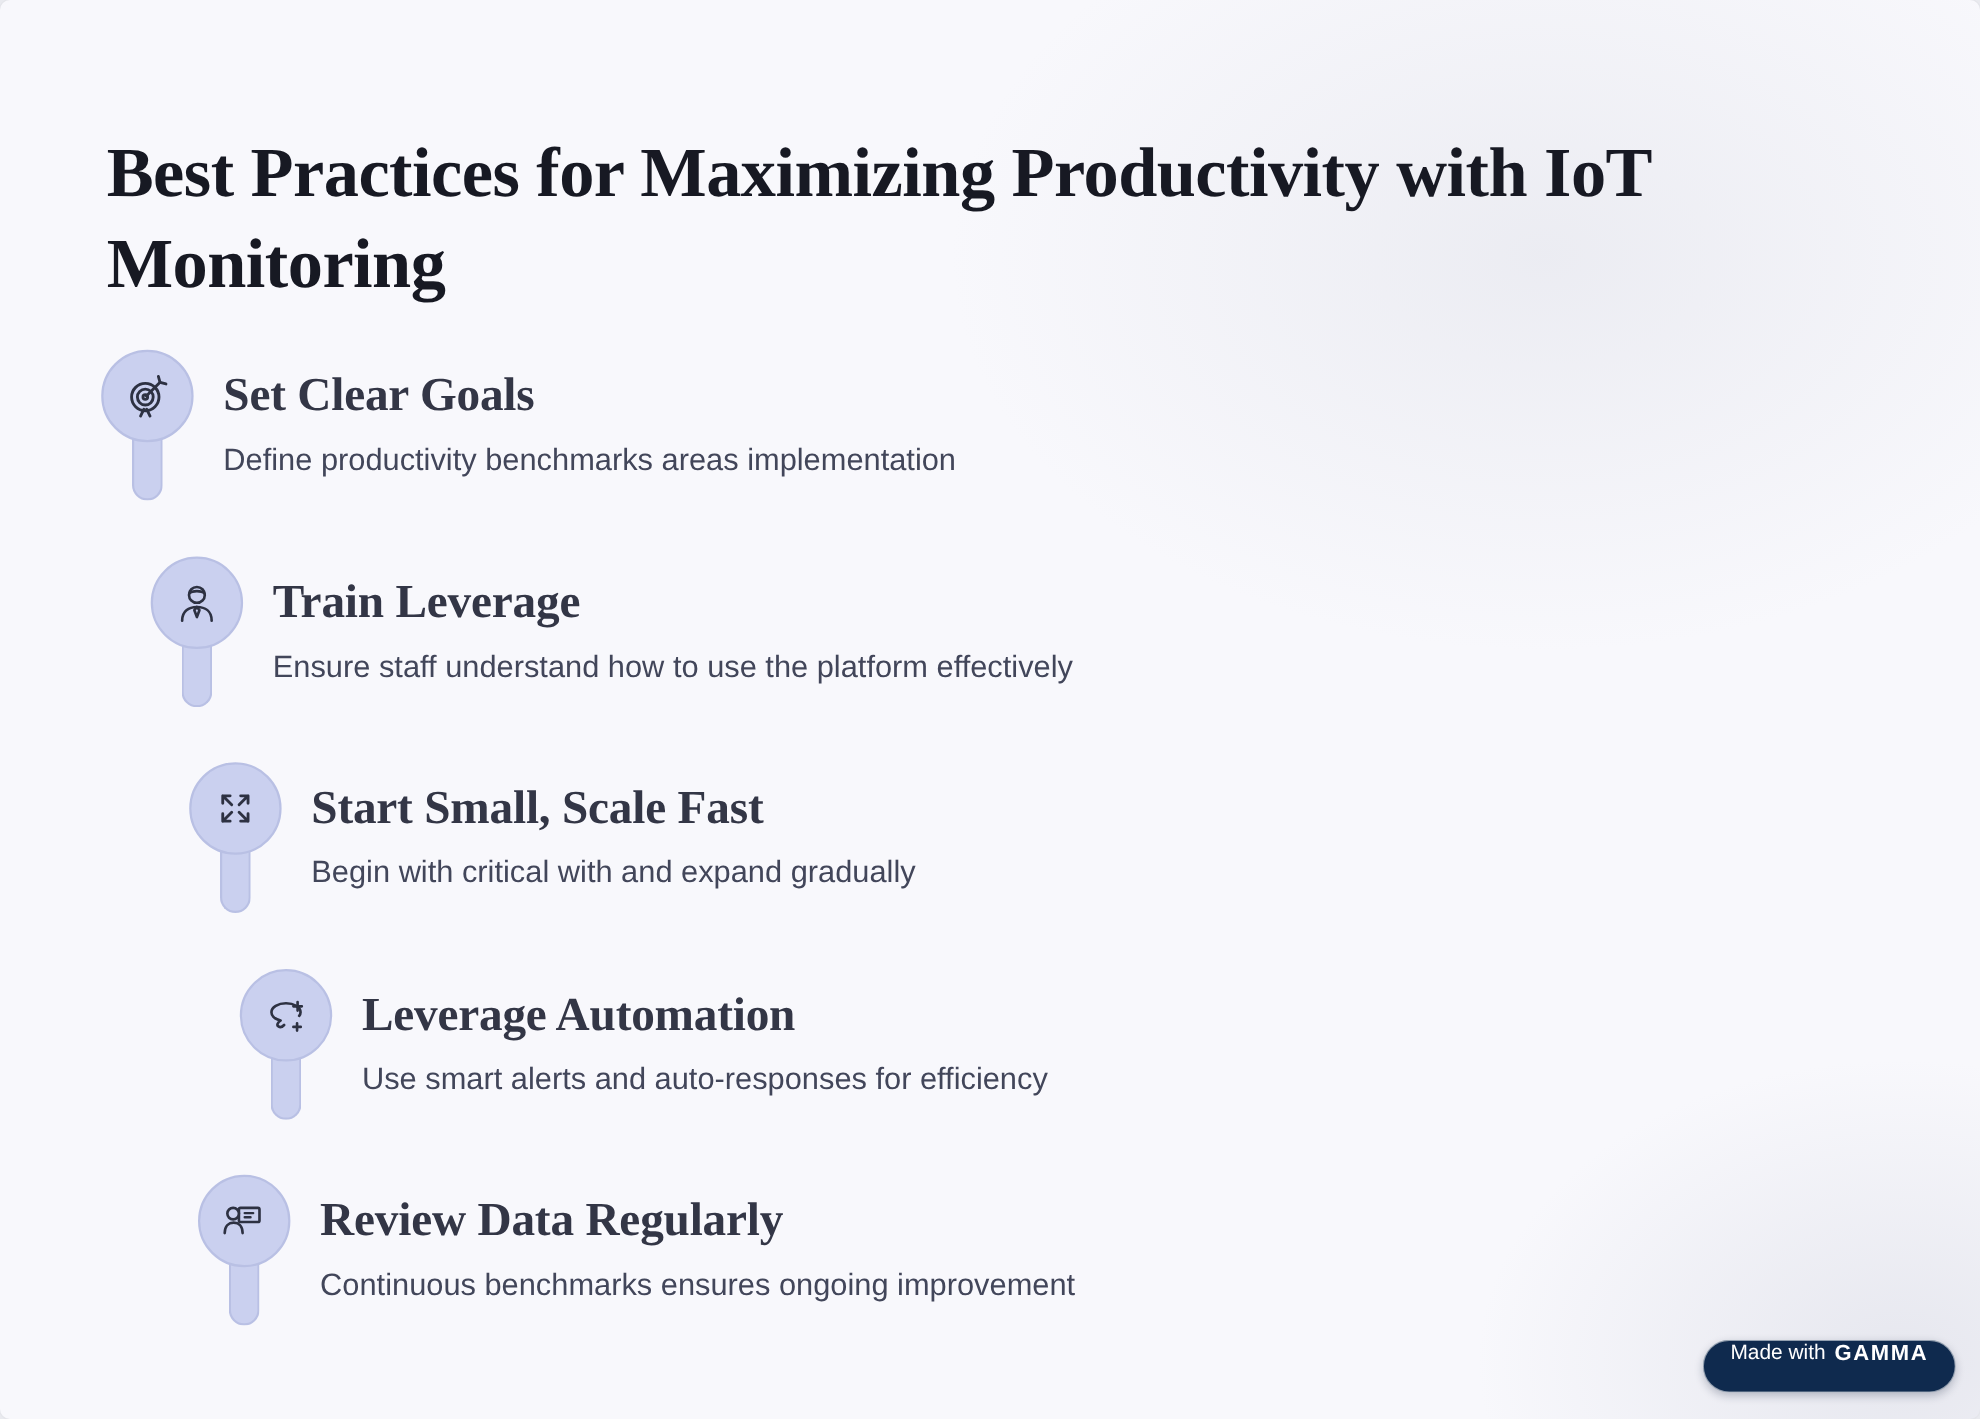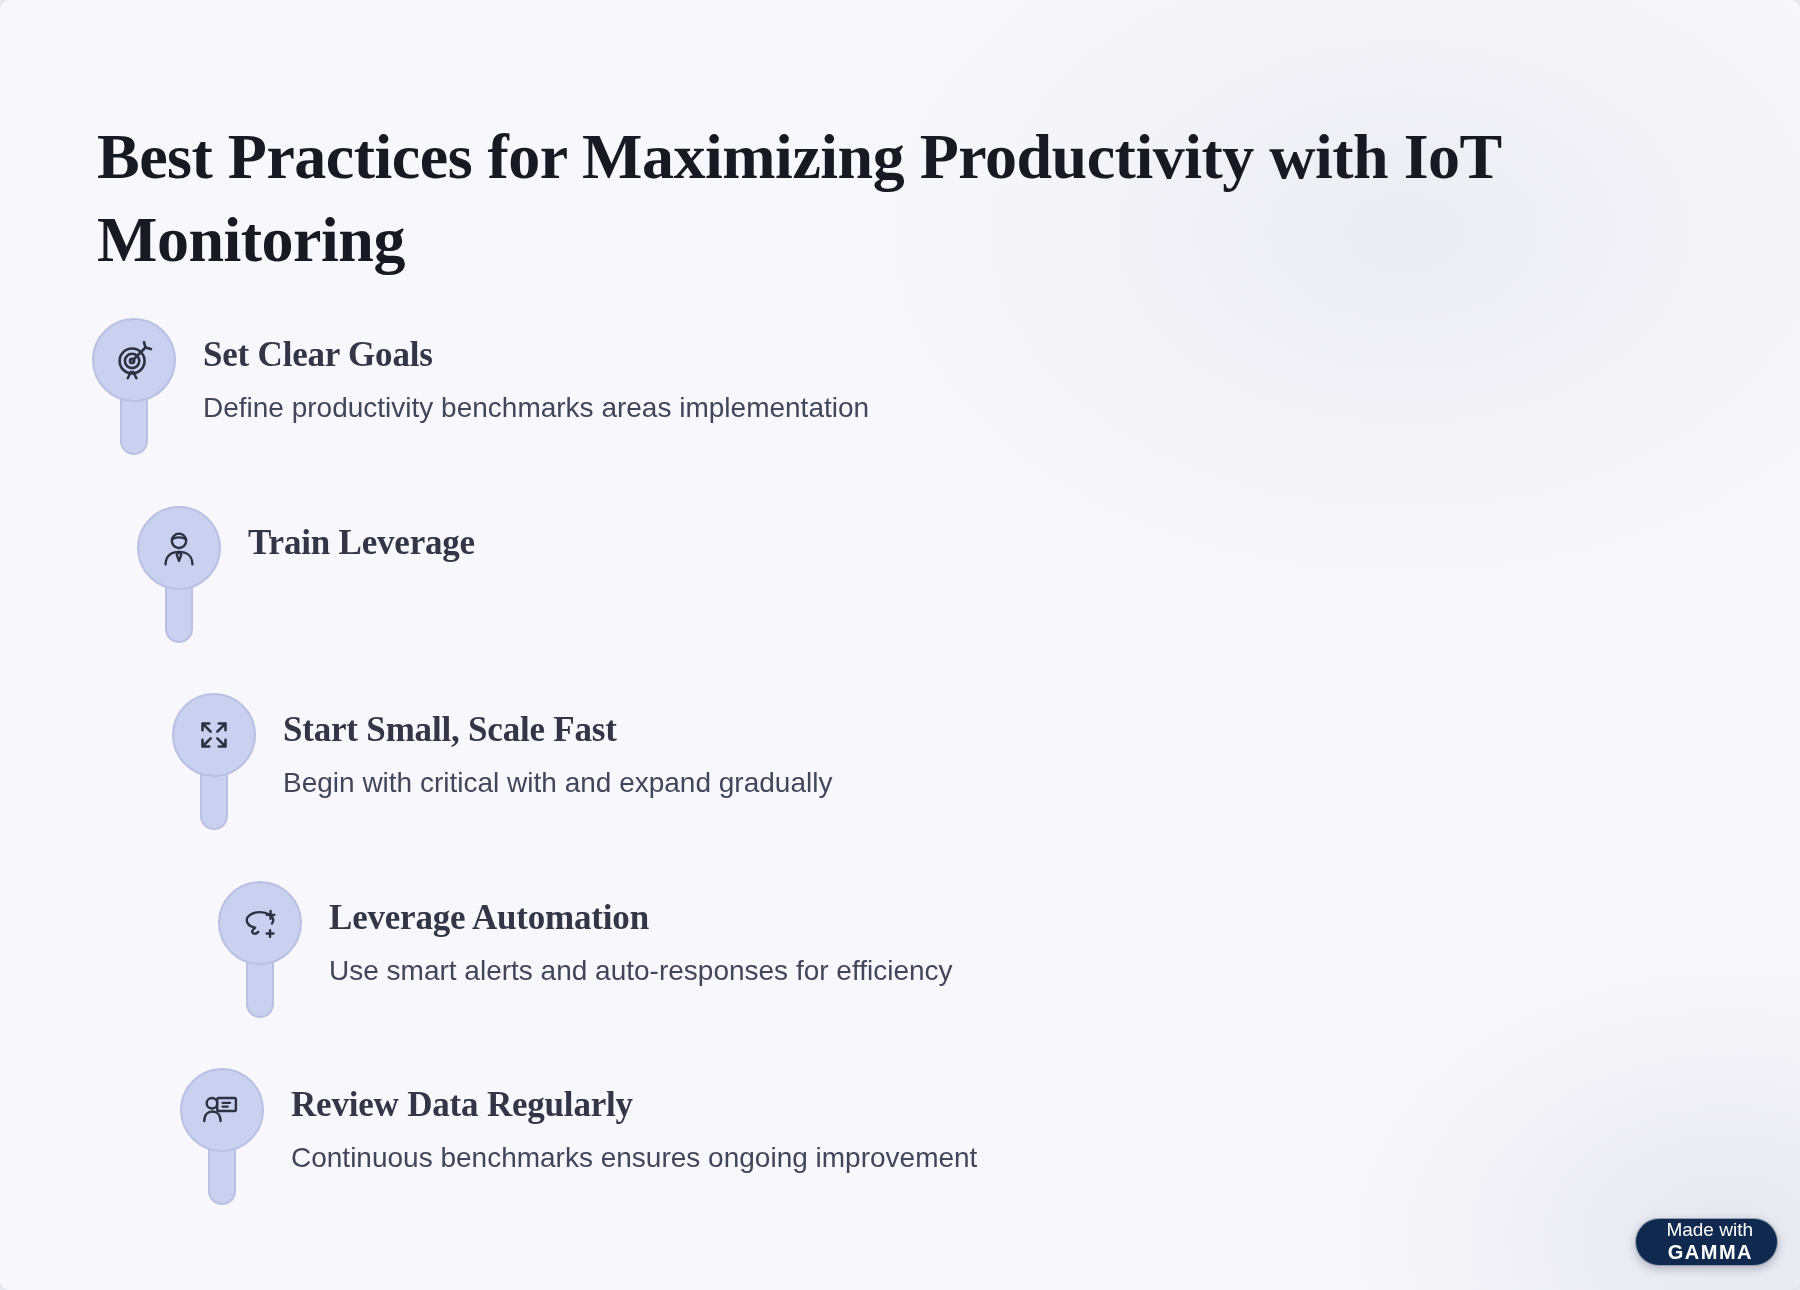--- a/index.html
+++ b/index.html
@@ -45,42 +45,41 @@
     box-sizing:border-box;
     display:flex;align-items:center;justify-content:center;
   }
   .pin svg{width:46px;height:46px;display:block;}
   .pin svg *{vector-effect:non-scaling-stroke;}
   .itext{position:absolute;left:111px;top:16px;width:1100px;}
   .itext h2{
     margin:0;
     font-family:"Liberation Serif", serif;
     font-weight:700;
-    font-size:35px;line-height:1.2;
+    font-size:43px;line-height:1.2;
     letter-spacing:-0.2px;
     color:#333646;
   }
   .itext p{
     margin:14px 0 0 0;
     font-size:28px;line-height:1.25;
     color:#42465a;
   }
   .badge{
     position:absolute;right:22px;bottom:24px;
     height:46px;
     background:var(--badge-bg,#0f2a4e);
     border:1px solid rgba(255,255,255,0.55);
     border-radius:24px;
-    display:flex;align-items:flex-end;
+    display:flex;align-items:flex-start;
     padding:0 24px;
     box-shadow:0 3px 8px rgba(20,30,60,0.25);
     cursor:pointer;
     color:#ffffff;
     font-size:19px;
-    flex-direction:column;
   }
   .badge .brand{
     font-weight:800;
     letter-spacing:1.5px;
     margin-left:8px;
     font-size:20px;
   }
 </style>
 </head>
 <body>
@@ -116,20 +115,21 @@
         <svg viewBox="0 0 48 48" fill="none" stroke="#2d3142" stroke-width="2.4" stroke-linecap="round" stroke-linejoin="round">
           <circle cx="24" cy="16.5" r="7.5"></circle>
           <path d="M16.8,15 C19.5,12.2 28.5,12.2 31.2,15"></path>
           <path d="M10,41 c0,-9 6.2,-13 14,-13 s14,4 14,13"></path>
           <path d="M24,28 l2.4,3 -2.4,6.5 -2.4,-6.5 z"></path>
         </svg>
       </div>
     </div>
     <div class="itext">
       <h2>Train Leverage</h2>
+      <p>Ensure staff understand how to use the platform effectively</p>
     </div>
   </div>
 
   <div class="item" style="left:172px;top:693px;">
     <div class="pin">
       <div class="tail"></div>
       <div class="circle">
         <svg viewBox="0 0 48 48" fill="none" stroke="#2d3142" stroke-width="2.6" stroke-linecap="round" stroke-linejoin="round">
           <path d="M20.5,20.5 L12,12 M12,19 V12 H19"></path>
           <path d="M27.5,20.5 L36,12 M29,12 H36 V19"></path>

